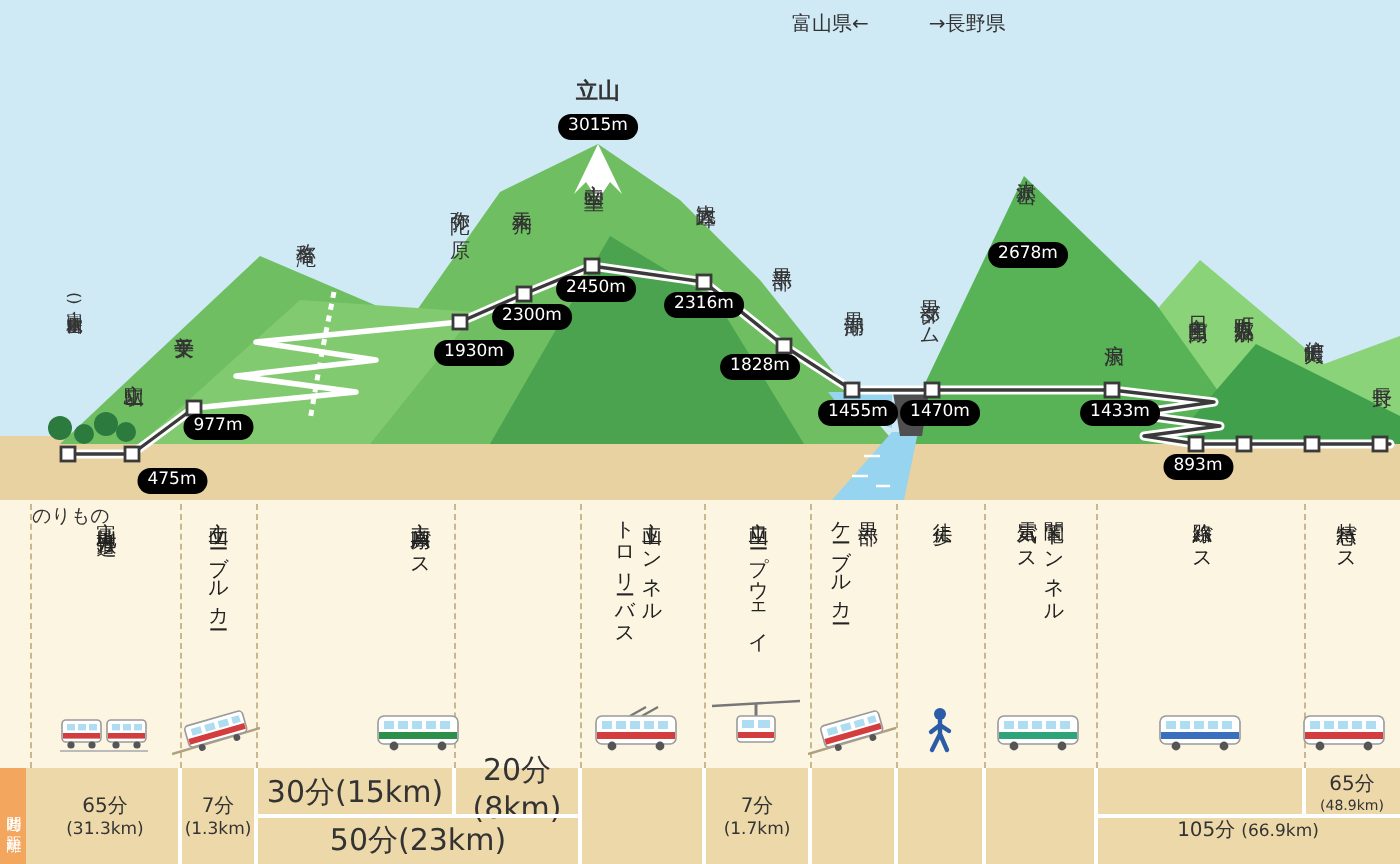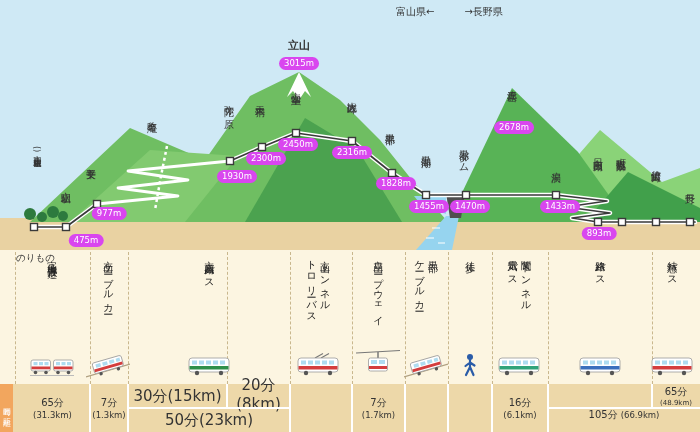--- a/index.html
+++ b/index.html
@@ -5,21 +5,21 @@
   *{margin:0;padding:0;box-sizing:border-box}
   html,body{background:#fff}
   #app{position:relative;width:700px;height:432px;overflow:hidden;
        font-family:"DejaVu Sans","Liberation Sans",sans-serif;background:#fcf5e1}
   svg{display:block}
   
   .stl{position:absolute;writing-mode:vertical-rl;white-space:pre-line;font-size:10px;
        line-height:1.1;letter-spacing:1px;color:#333;transform:translateX(-50%)}
   .stl-s{font-size:8px;letter-spacing:0}
   .pk{position:absolute;font-size:11px;font-weight:bold;color:#333;transform:translateX(-50%)}
-  .bdg{position:absolute;transform:translateX(-50%);background:#d946ef;color:#fff;
+  .bdg{position:absolute;transform:translateX(-50%);background:#000000;color:#fff;
        font-size:8.5px;line-height:1.25;padding:1px 5px;border-radius:7px;white-space:nowrap}
   .reg{position:absolute;left:396px;top:5px;display:flex;gap:30px;font-size:10px;color:#333}
   
   .band{position:absolute;left:0;top:384px;width:700px;height:48px;background:#edd8a9}
   .axis{position:absolute;left:0;top:384px;width:13px;height:48px;background:#f2a65e;
         display:flex;align-items:center;justify-content:center}
   .axis span{writing-mode:vertical-rl;color:#fff;font-size:7.5px;letter-spacing:.5px}
   .nori{position:absolute;left:16px;top:252px;font-size:9.5px;color:#333}
   .tname{position:absolute;top:253px;writing-mode:vertical-rl;white-space:pre-line;
          font-size:10px;line-height:1.35;letter-spacing:1.5px;color:#222;transform:translateX(-50%)}
@@ -123,21 +123,21 @@
   <div class="stl" style="left:621px;top:150px">大町温泉郷</div>
   <div class="stl" style="left:656px;top:162px">信濃大町</div>
   <div class="stl" style="left:690px;top:186px">長野</div>
 
   <div class="bdg" style="left:86px;top:234px">475m</div>
   <div class="bdg" style="left:109px;top:207px">977m</div>
   <div class="bdg" style="left:237px;top:170px">1930m</div>
   <div class="bdg" style="left:266px;top:152px">2300m</div>
   <div class="bdg" style="left:298px;top:138px">2450m</div>
   <div class="bdg" style="left:352px;top:146px">2316m</div>
-  <div class="bdg" style="left:396px;top:177px">1828m</div>
+  <div class="bdg" style="left:380px;top:177px">1828m</div>
   <div class="bdg" style="left:429px;top:200px">1455m</div>
   <div class="bdg" style="left:470px;top:200px">1470m</div>
   <div class="bdg" style="left:560px;top:200px">1433m</div>
   <div class="bdg" style="left:599px;top:227px">893m</div>
 
   <div class="band"></div>
   <div class="axis">
     <span>時間と距離</span>
   </div>
   <div class="nori">のりもの</div>
@@ -315,24 +315,20 @@
   <div class="cell" style="left:227px;top:384px;width:63px;height:20px">
     <span class="p">20分(8km)</span>
   </div>
   <div class="cell" style="left:128px;top:408px;width:162px;height:24px">
     <span class="p">50分(23km)</span>
   </div>
   <div class="cell" style="left:352px;top:384px;width:53px;height:48px">
     <span class="t">7分</span>
     <span class="d">(1.7km)</span>
   </div>
-  <div class="cell" style="left:492px;top:384px;width:56px;height:48px">
-    <span class="t">16分</span>
-    <span class="d">(6.1km)</span>
-  </div>
   <div class="cell" style="left:652px;top:384px;width:48px;height:24px">
     <span class="t">65分</span>
     <span class="d7">(48.9km)</span>
   </div>
   <div class="cell row" style="left:548px;top:408px;width:152px;height:24px">
     <span class="t">105分</span>
     <span class="d">(66.9km)</span>
   </div>
 
   <div class="sepw" style="left:89px;top:384px;width:2px;height:48px"></div>

